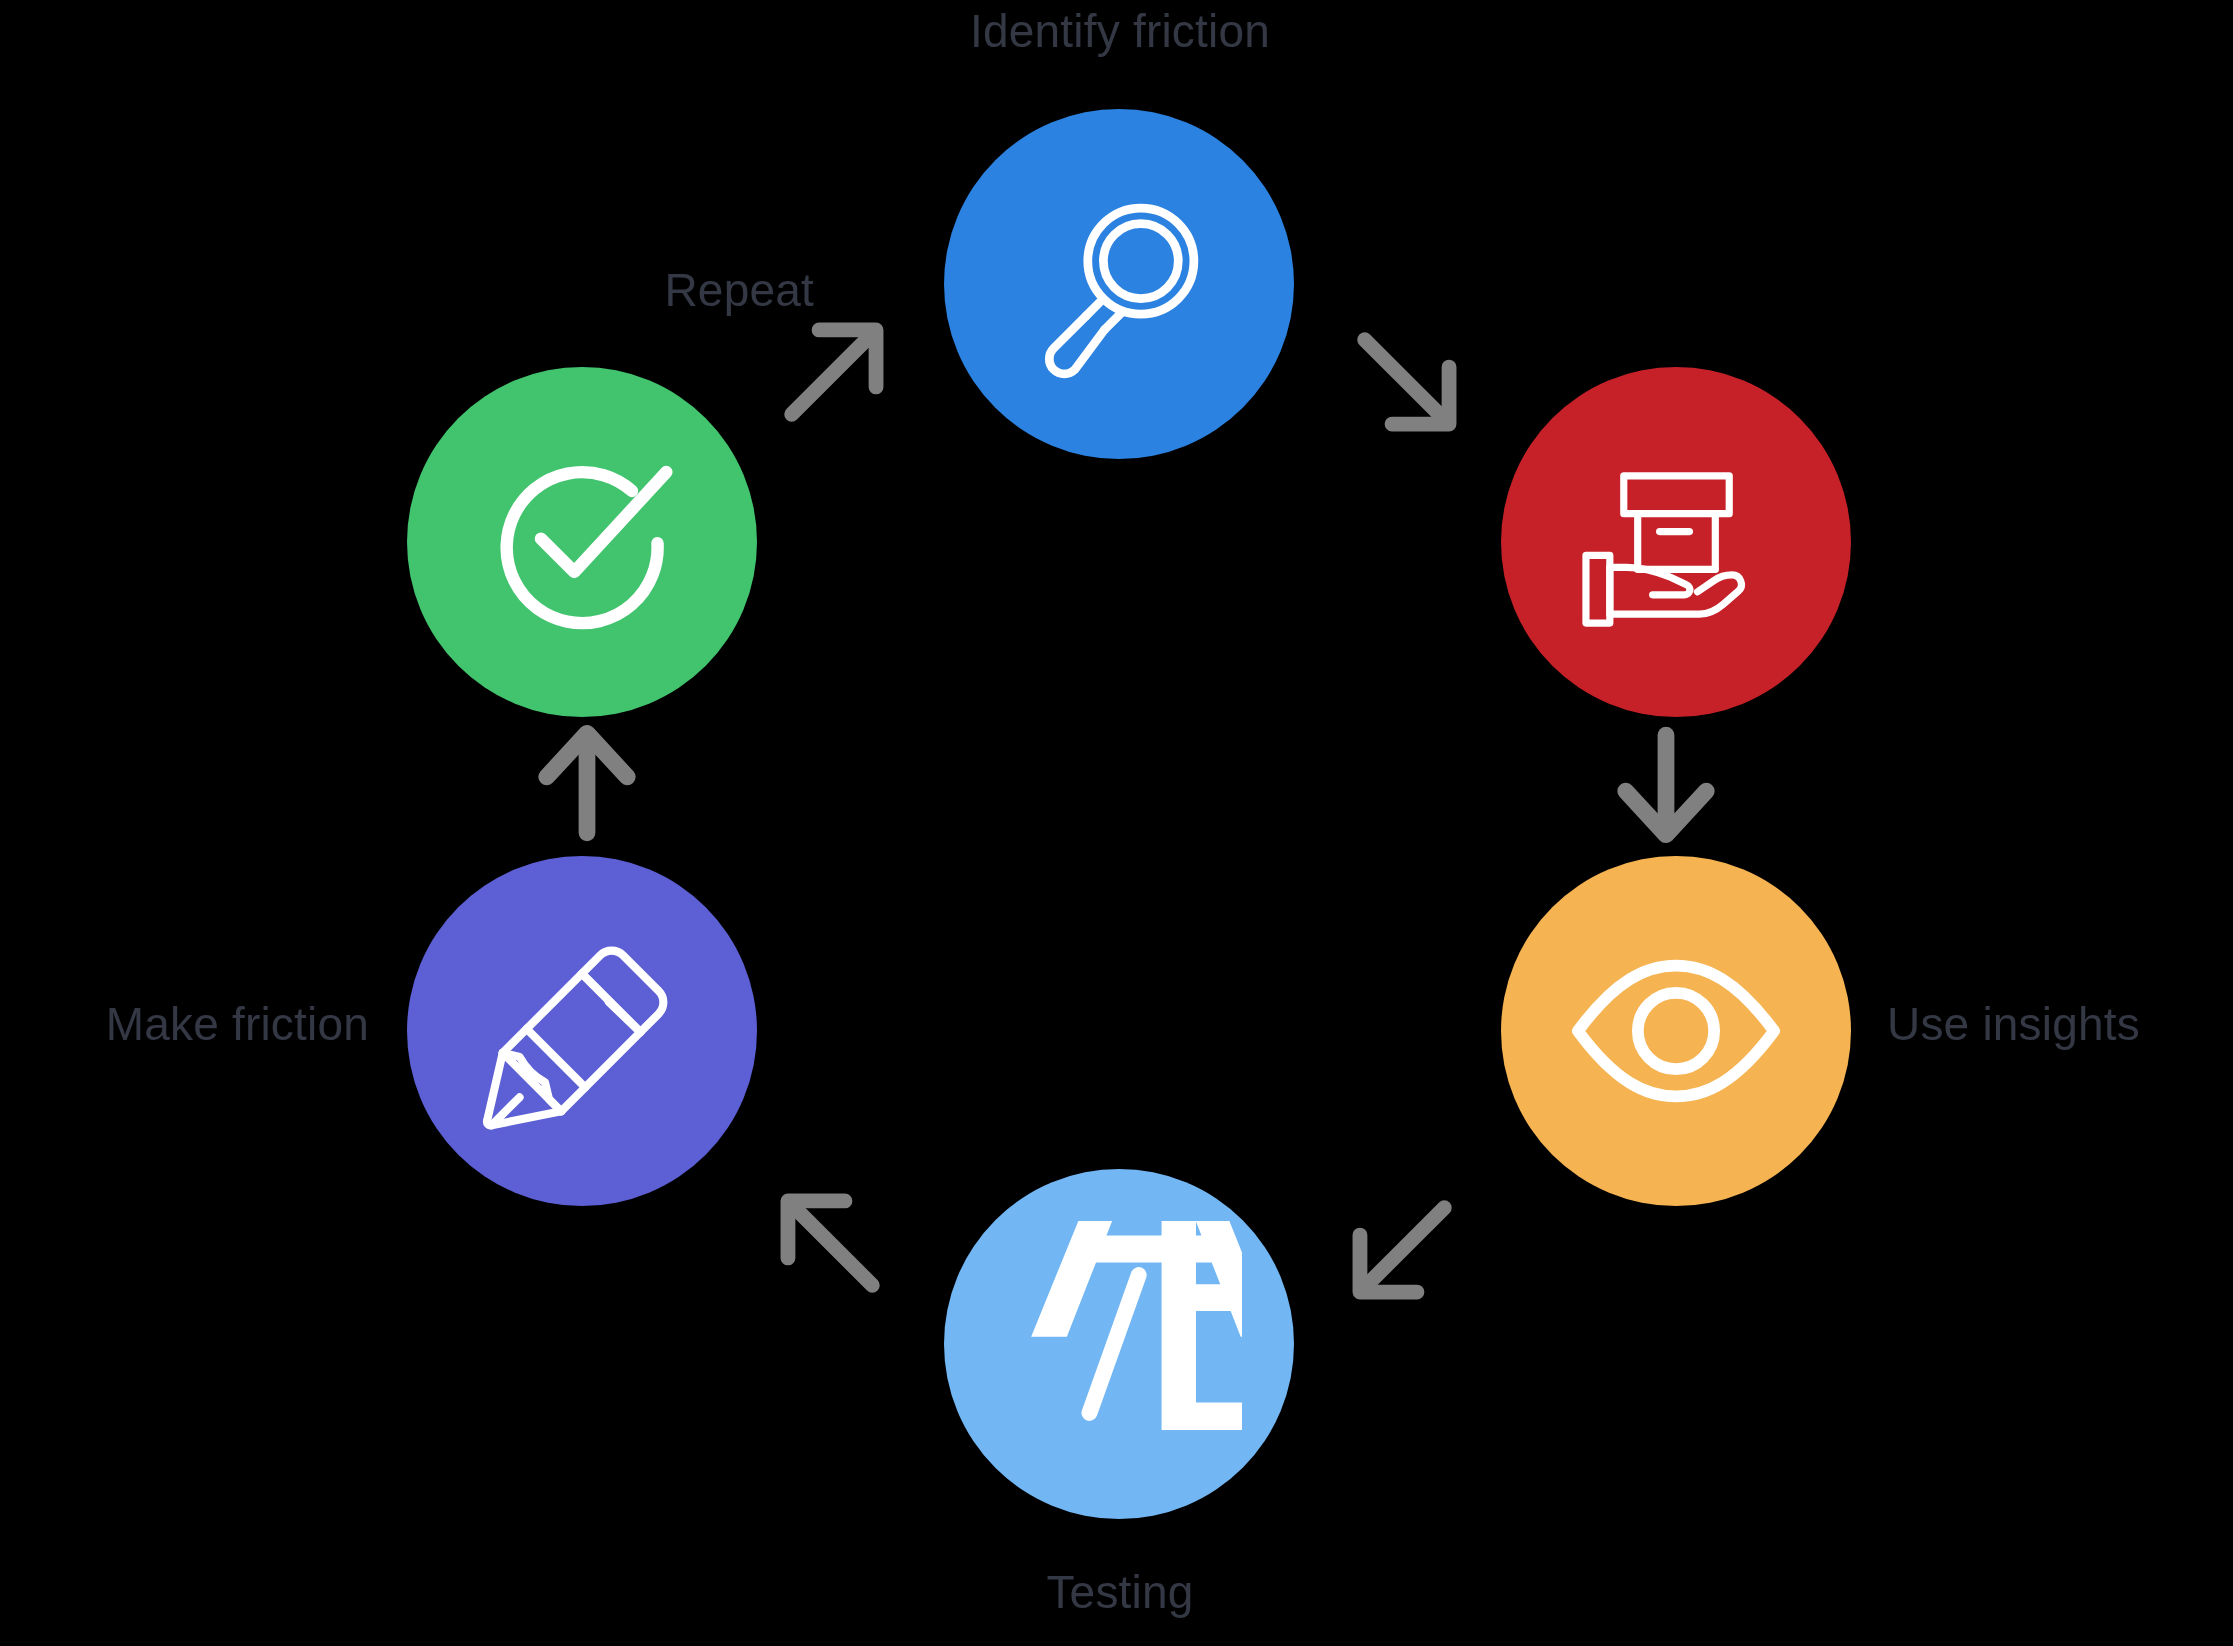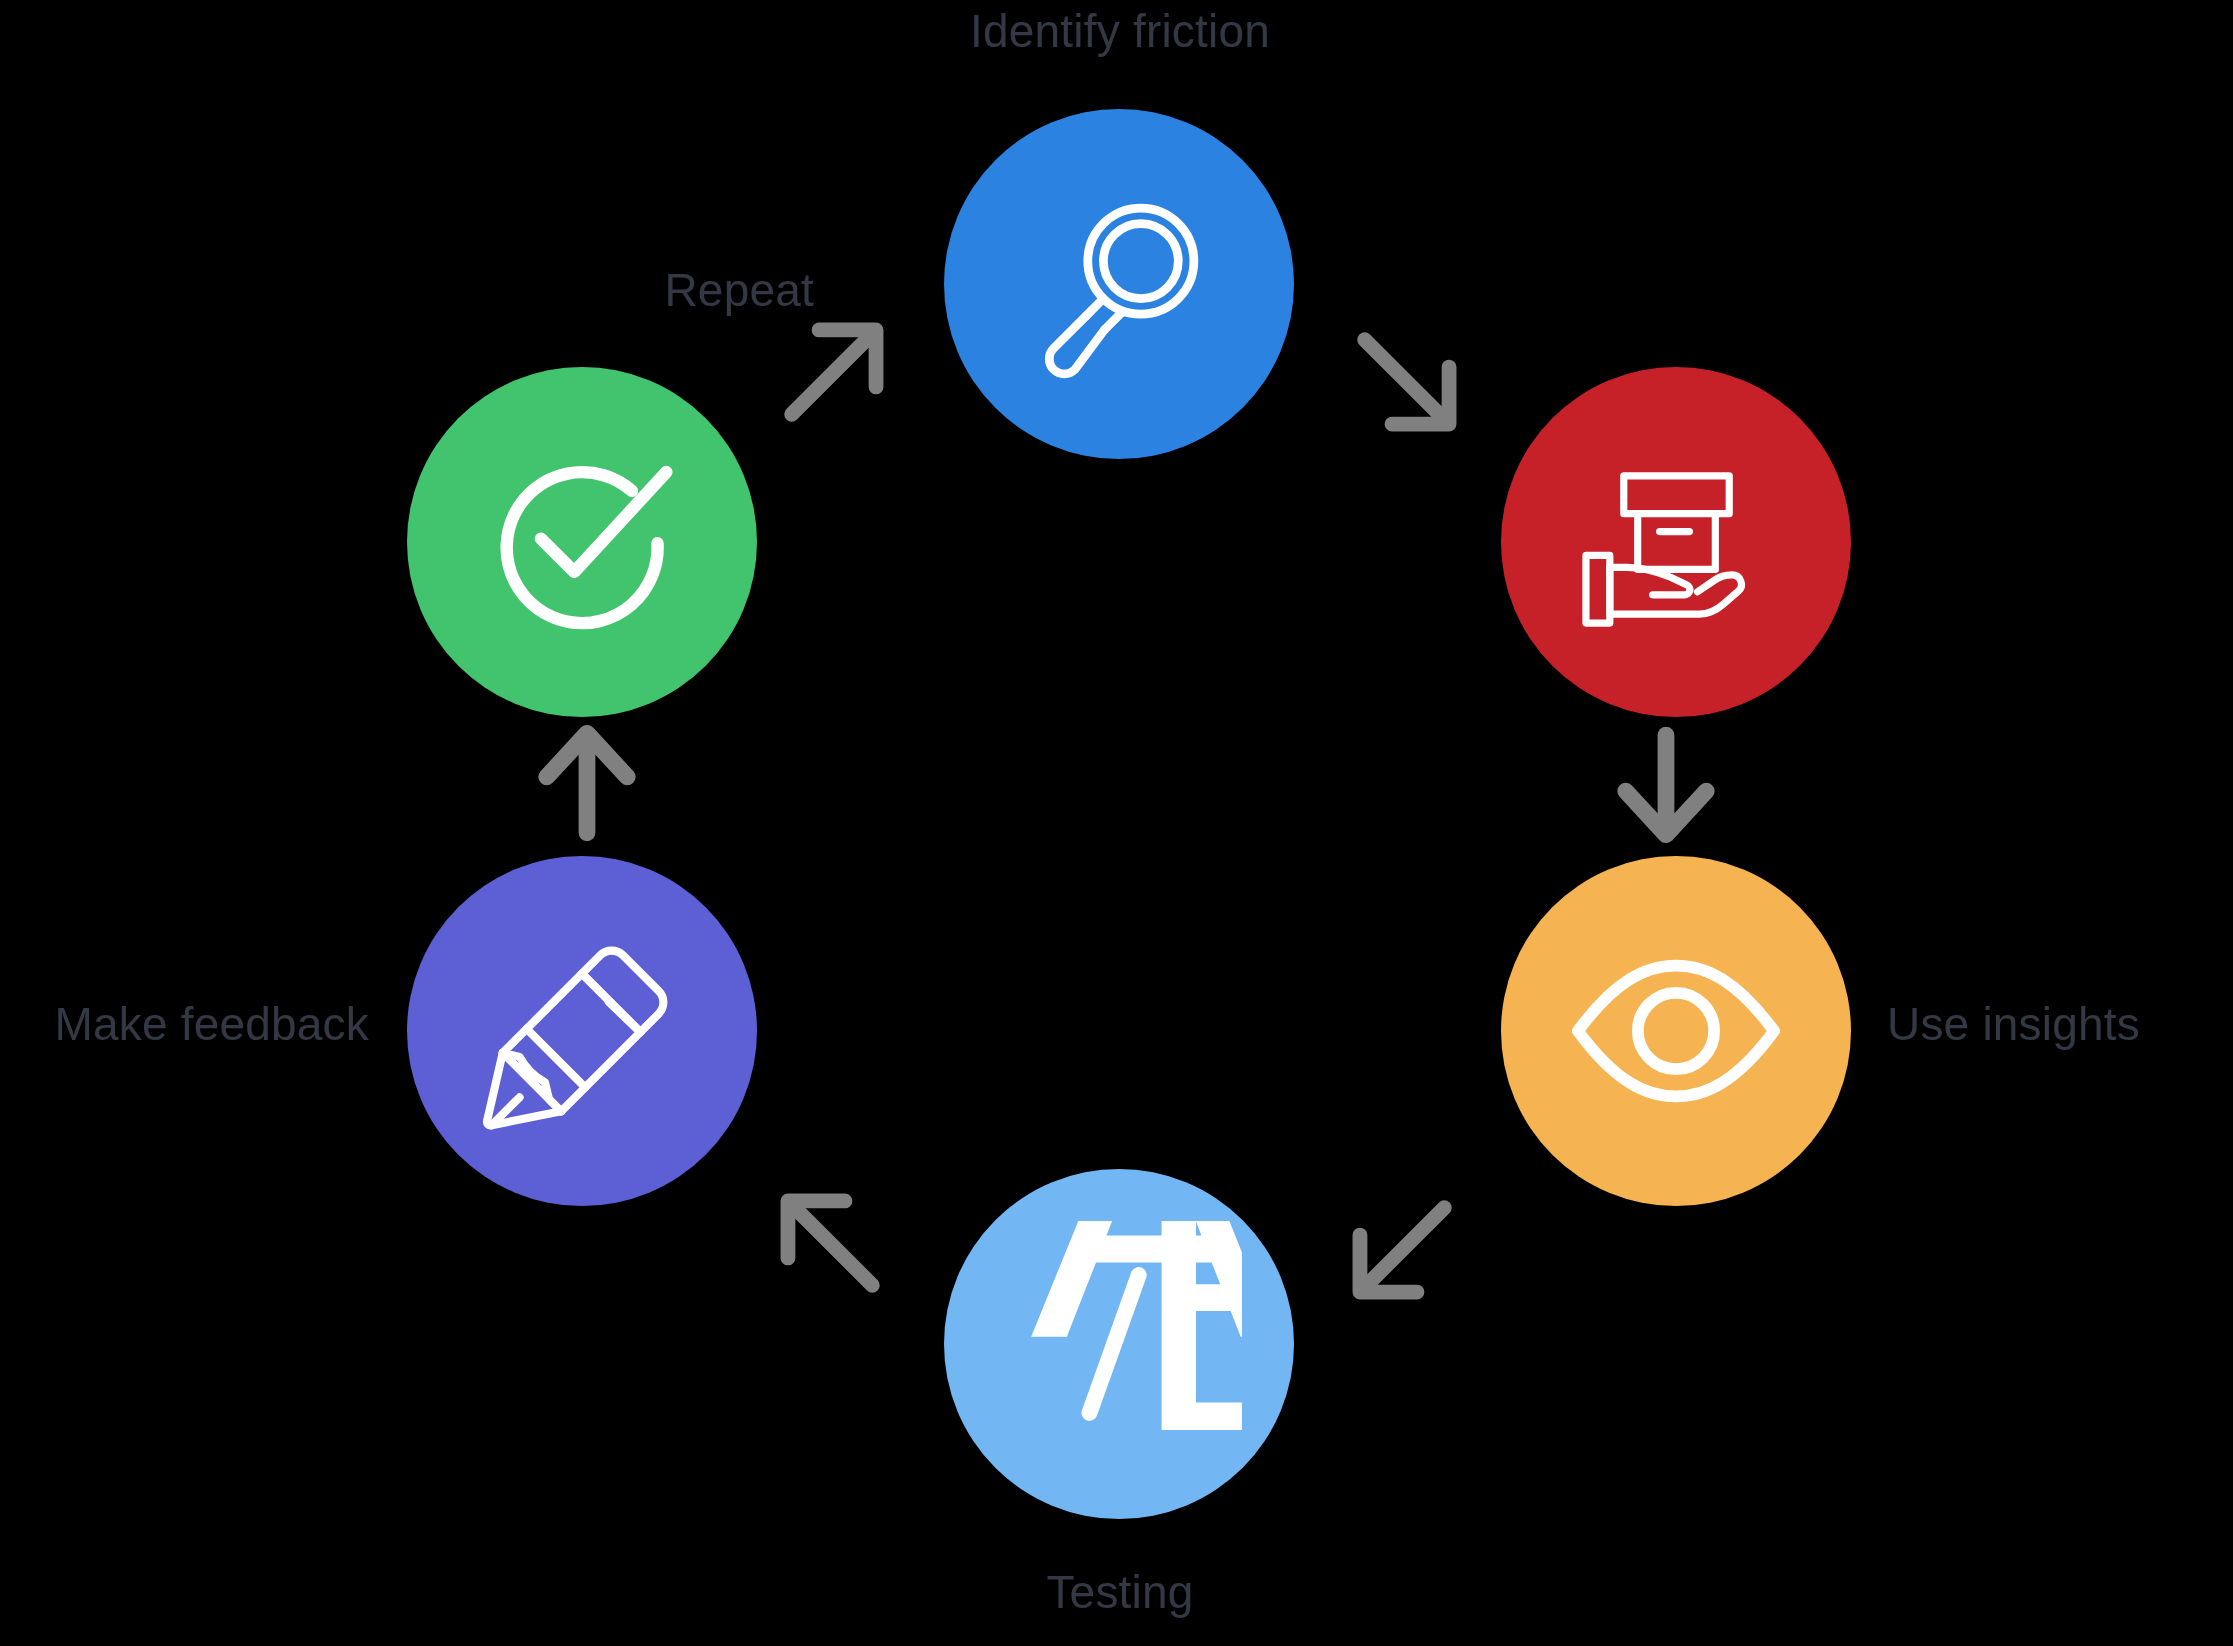--- a/index.html
+++ b/index.html
@@ -55,21 +55,21 @@
 
 <div id="stage">
 
   <div class="label c" style="left:1120px; top:7.6px;">Identify friction</div>
 
 
   <div class="label r" style="left:1887px; top:1001px;">Use insights</div>
 
   <div class="label c" style="left:1120px; top:1569px;">Testing</div>
 
-  <div class="label l" style="left:369px; top:1001px;">Make feedback</div>
+  <div class="label l" style="left:369px; top:1001px;">Make friction</div>
 
 
   <div class="label l" style="left:814px; top:251px;margin-top:16px;">Repeat</div>
 
   <div class="node" style="left:944px; top:109px; background:#2b82e0;">
     <span>
       <svg width="208" height="208" viewBox="0 0 100 100" fill="none" stroke="#ffffff" stroke-width="4.2" stroke-linecap="round" stroke-linejoin="round">
         <circle cx="60.5" cy="39" r="25.5"></circle>
         <circle cx="60.5" cy="39" r="18"></circle>
         <line x1="42.4" y1="57.1" x2="34.2" y2="65.3"></line>

